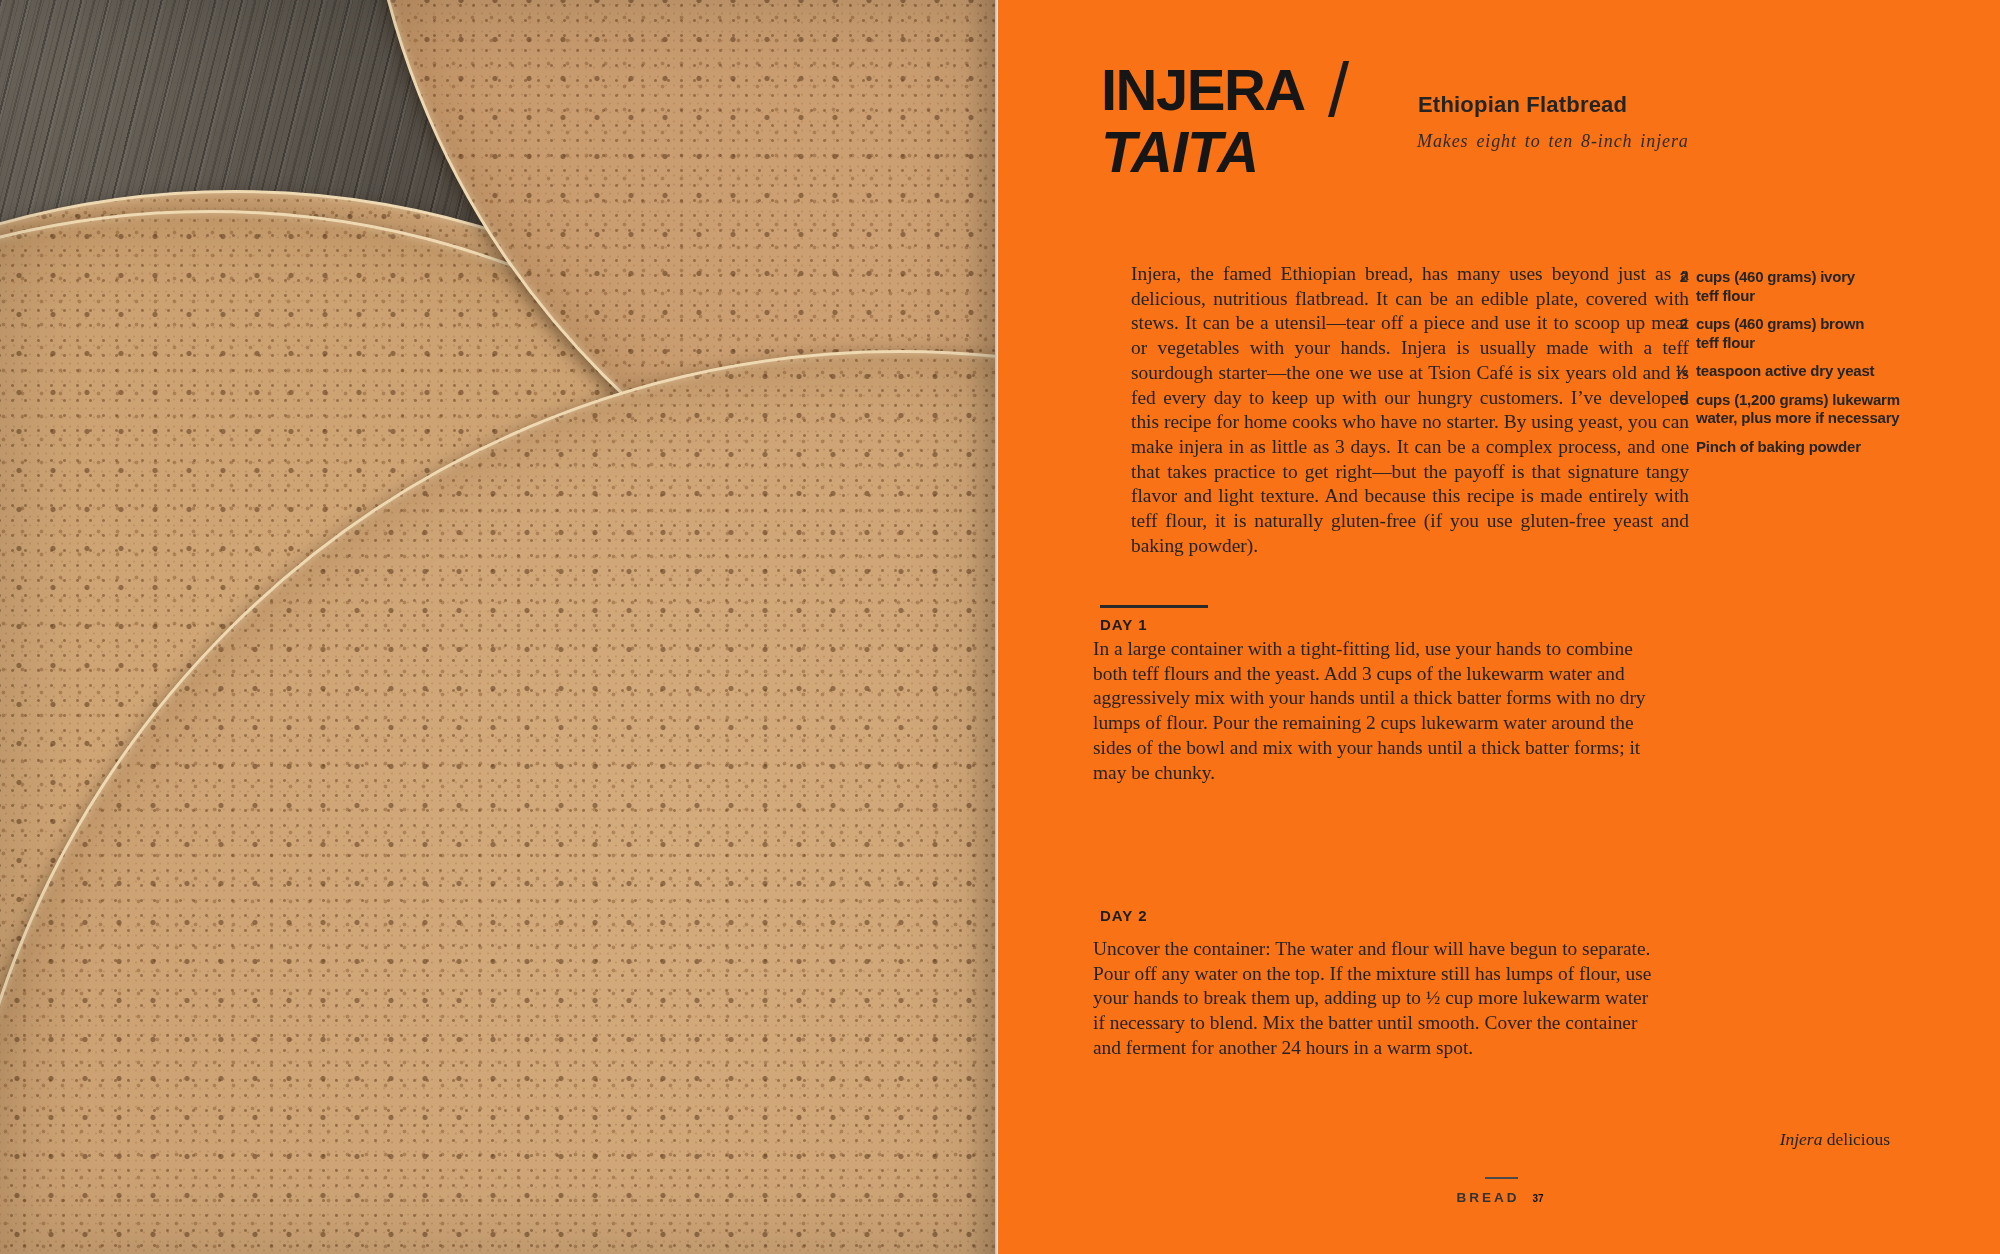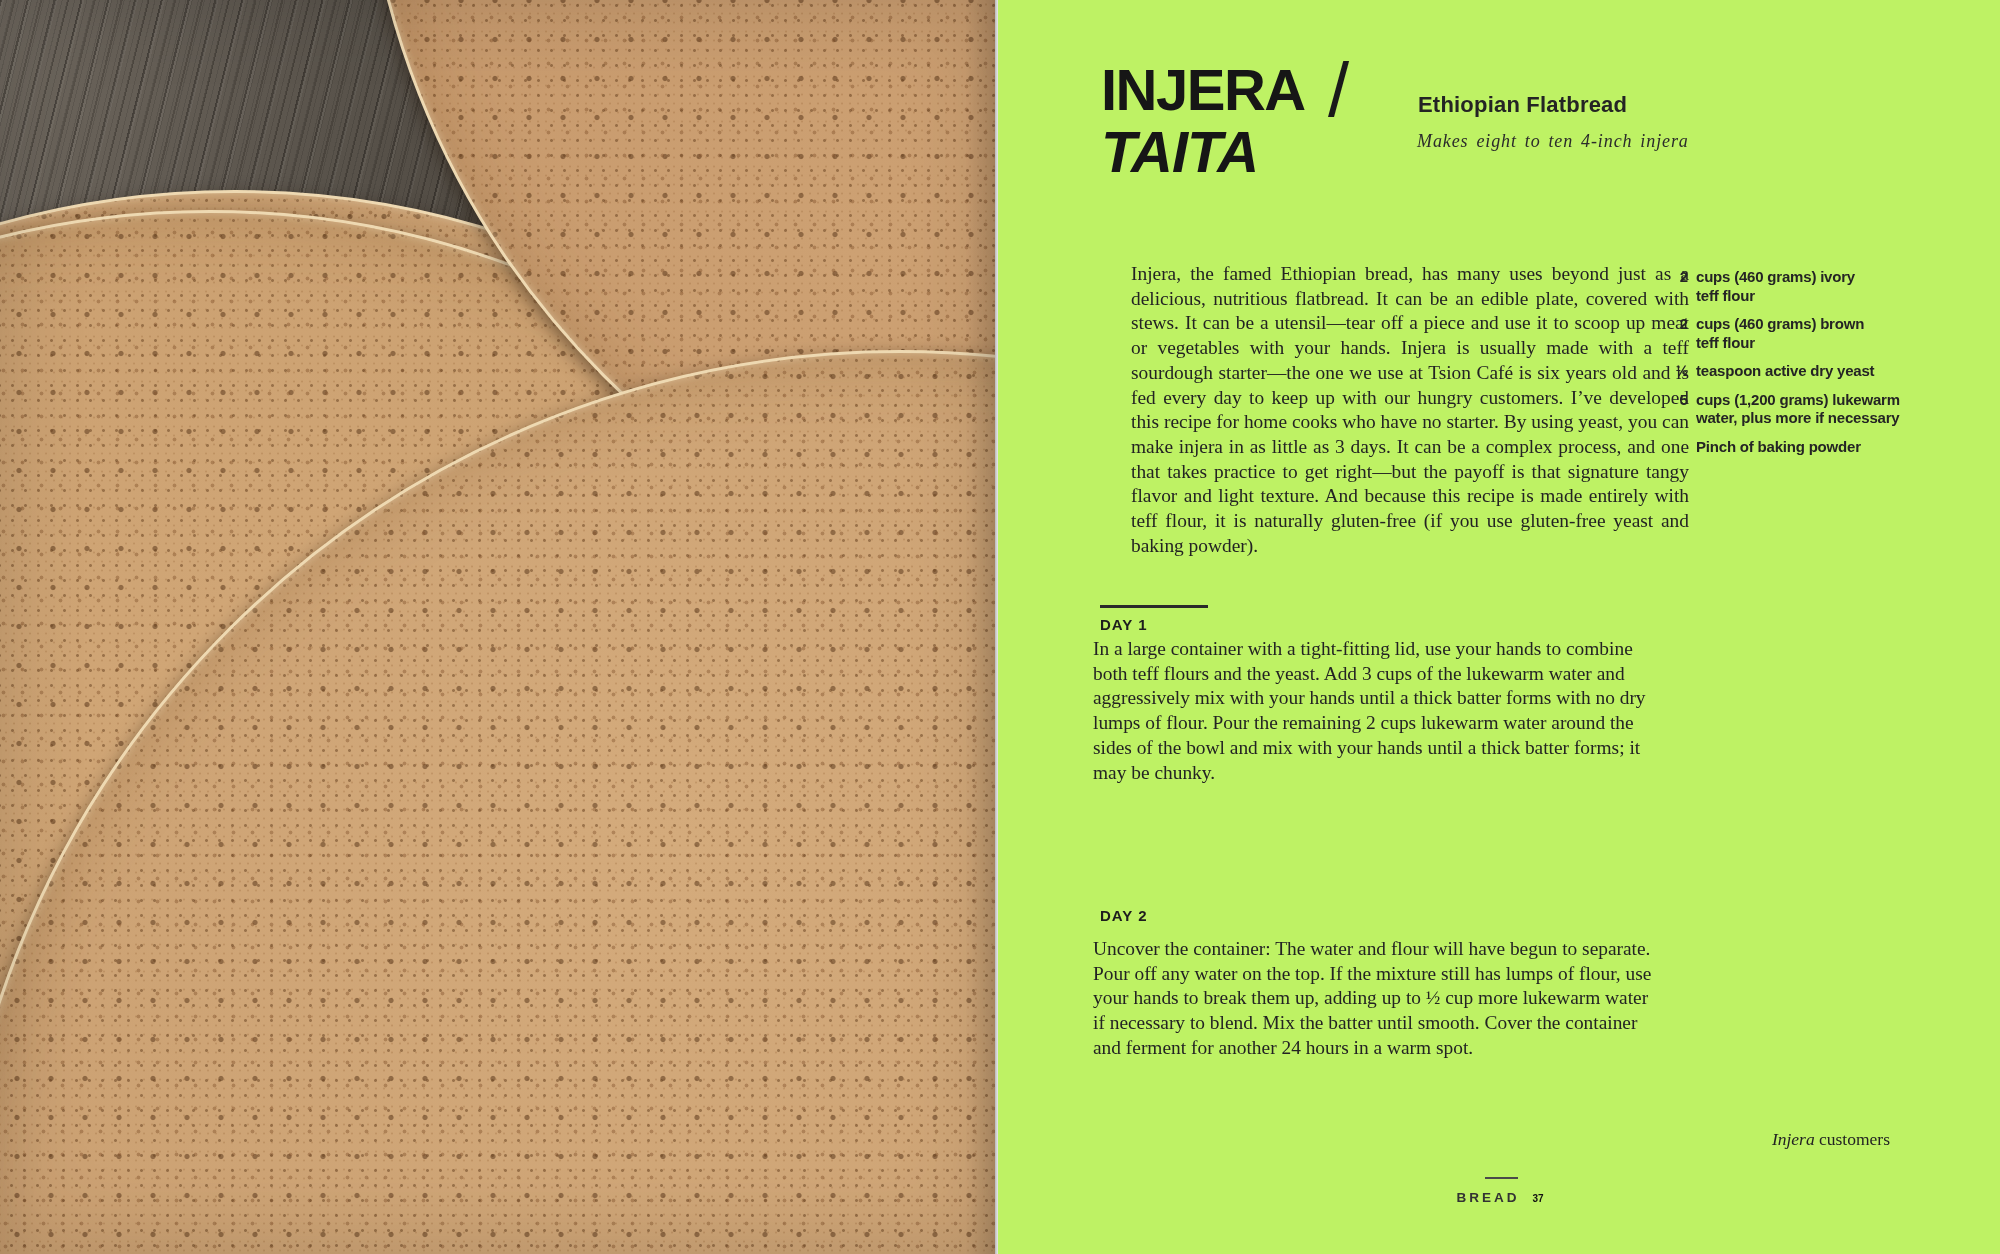--- a/index.html
+++ b/index.html
@@ -1,18 +1,18 @@
 <!DOCTYPE html>
 <html><head>
 <meta charset="utf-8">
 <style>
   * { margin:0; padding:0; box-sizing:border-box; }
   html,body { background:#ffffff; }
   body { width:2000px; height:1254px; font-family:"Liberation Sans", sans-serif; }
-  #page { position:relative; width:2000px; height:1254px; overflow:hidden; background:#bef264; }
+  #page { position:relative; width:2000px; height:1254px; overflow:hidden; background:#f97316; }
 
   
   .photo {
     position:absolute; left:0; top:0; width:995px; height:1254px; overflow:hidden;
     background-color:#55504a;
     background-image:
       repeating-linear-gradient(104deg,
         rgba(15,12,10,0.30) 0 2px, rgba(255,255,255,0.05) 2px 4px,
         rgba(0,0,0,0) 4px 13px, rgba(20,16,12,0.22) 13px 15px, rgba(0,0,0,0) 15px 26px),
       repeating-linear-gradient(104deg, rgba(0,0,0,0.10) 0 1px, rgba(0,0,0,0) 1px 6px),
@@ -110,21 +110,21 @@
     <div class="injera injera-top"></div>
     <div class="injera injera-bottom"></div>
   </div>
   <div class="gutter"></div>
 
   <div class="abs title-main">INJERA</div>
   <div class="abs title-sep">/</div>
   <div class="abs title-alt">TAITA</div>
 
   <div class="abs subtitle">Ethiopian Flatbread</div>
-  <div class="abs yield">Makes eight to ten 4-inch injera</div>
+  <div class="abs yield">Makes eight to ten 8-inch injera</div>
 
   <p class="abs serif intro">Injera, the famed Ethiopian bread, has many uses beyond just as a delicious, nutritious flatbread. It can be an edible plate, covered with stews. It can be a utensil—tear off a piece and use it to scoop up meat or vegetables with your hands. Injera is usually made with a teff sourdough starter—the one we use at Tsion Café is six years old and is fed every day to keep up with our hungry customers. I’ve developed this recipe for home cooks who have no starter. By using yeast, you can make injera in as little as 3 days. It can be a complex process, and one that takes practice to get right—but the payoff is that signature tangy flavor and light texture. And because this recipe is made entirely with teff flour, it is naturally gluten-free (if you use gluten-free yeast and baking powder).</p>
 
   <div class="abs ingredients">
     <div class="ing">
       <span class="qty">2</span>
       <span class="itx">cups (460 grams) ivory
 teff flour</span>
     </div>
     <div class="ing">
@@ -152,21 +152,21 @@
   <div class="abs serif day1-body">
     <p>In a large container with a tight-fitting lid, use your hands to combine both teff flours and the yeast. Add 3 cups of the lukewarm water and aggressively mix with your hands until a thick batter forms with no dry lumps of flour. Pour the remaining 2 cups lukewarm water around the sides of the bowl and mix with your hands until a thick batter forms; it may be chunky.</p>
   </div>
 
   <div class="abs step-label day2-label">DAY 2</div>
   <div class="abs serif day2-body">
     <p>Uncover the container: The water and flour will have begun to separate. Pour off any water on the top. If the mixture still has lumps of flour, use your hands to break them up, adding up to ½ cup more lukewarm water if necessary to blend. Mix the batter until smooth. Cover the container and ferment for another 24 hours in a warm spot.</p>
   </div>
 
   <div class="abs continues">
-    <span class="it">Injera</span><span> customers</span>
+    <span class="it">Injera</span><span> delicious</span>
   </div>
 
   <div class="abs footer-rule"></div>
   <div class="abs footer-line">
     <span class="section-label">BREAD</span>
     <span class="page-number">37</span>
   </div>
 
 </div>
 

